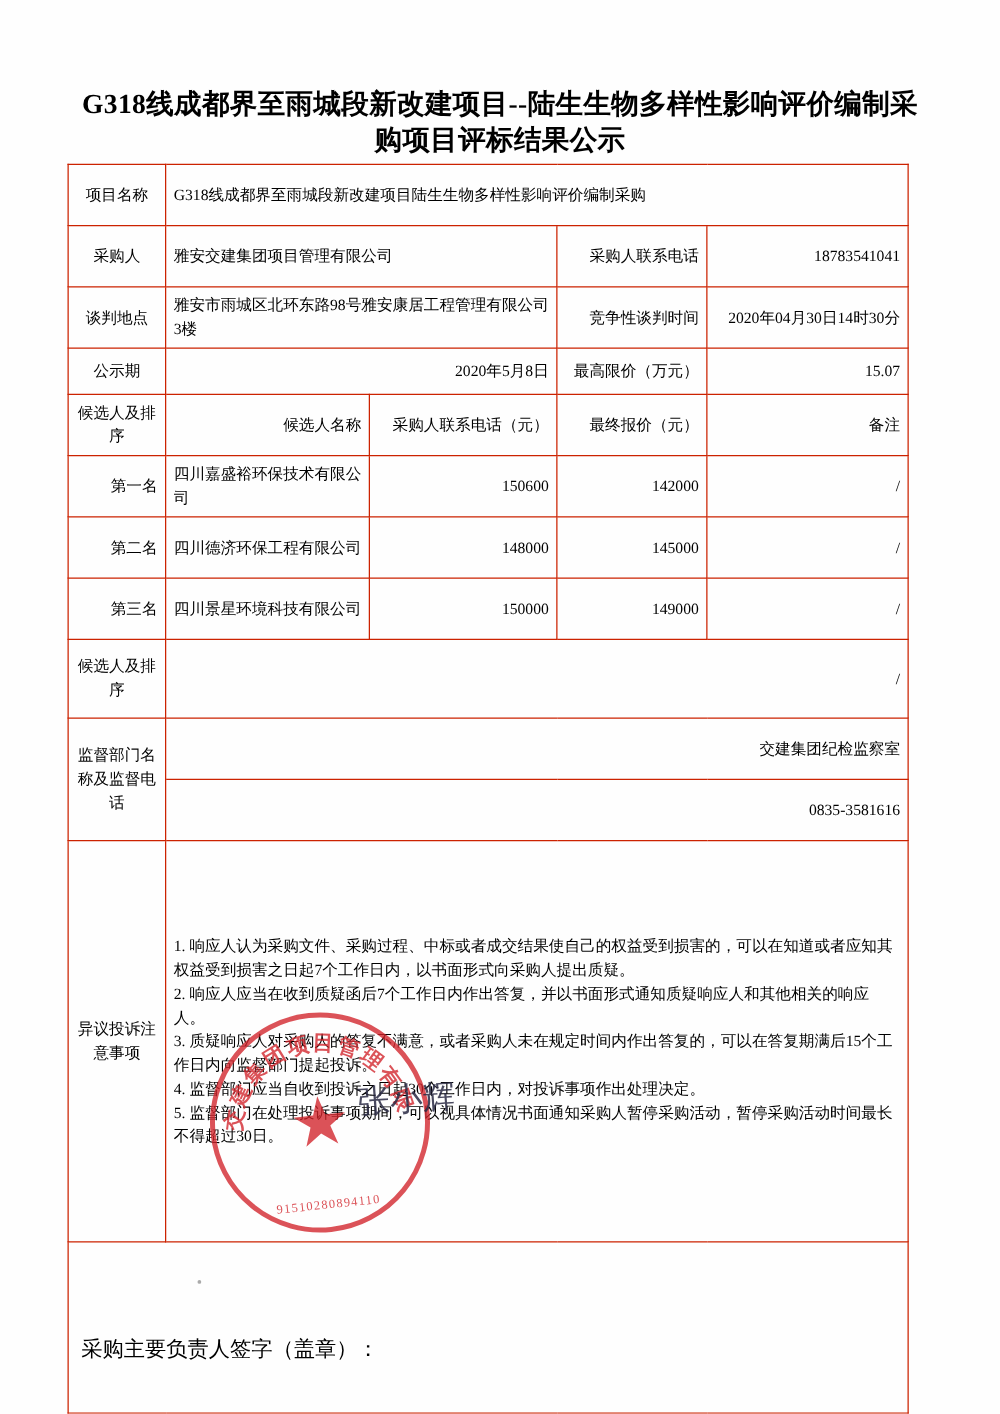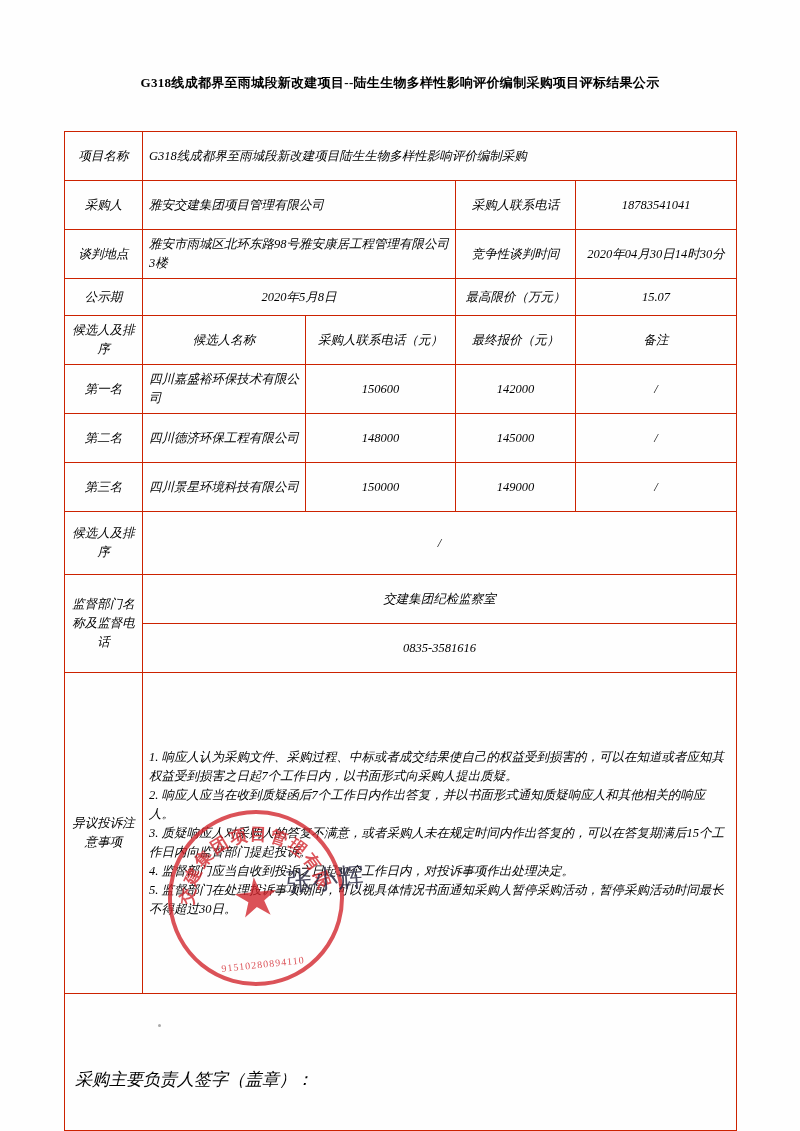--- a/index.html
+++ b/index.html
@@ -21,43 +21,42 @@
     width: 800px;
     height: 1131px;
     background: #fefefe;
   }
   .doc-title {
     position: absolute;
     left: 62px;
     top: 68px;
     width: 676px;
     text-align: center;
-    font-size: 13px;
+    font-size: 22px;
     font-weight: bold;
     line-height: 29px;
     letter-spacing: 0.3px;
   }
   table.main {
     position: absolute;
-    left: 64px;
+    left: 54px;
     top: 131px;
     width: 672px;
     border-collapse: collapse;
     table-layout: fixed;
-    font-style: italic;
   }
   table.main td {
     border: 1px solid #cc2200;
     padding: 5px 6px;
     font-size: 12.5px;
     line-height: 19px;
     vertical-align: middle;
     word-break: break-all;
   }
-  .ctr { text-align: center; }
+  .ctr { text-align: right; }
   .lbl { text-align: center; }
   .cell-pad { padding-left: 8px; }
   .row-h-a td { height: 26px; }
   .row-h-b td { height: 38px; }
 
   .notice-cell {
     text-align: left;
     padding: 10px 12px 10px 12px;
     line-height: 25px;
     font-size: 12.8px;

